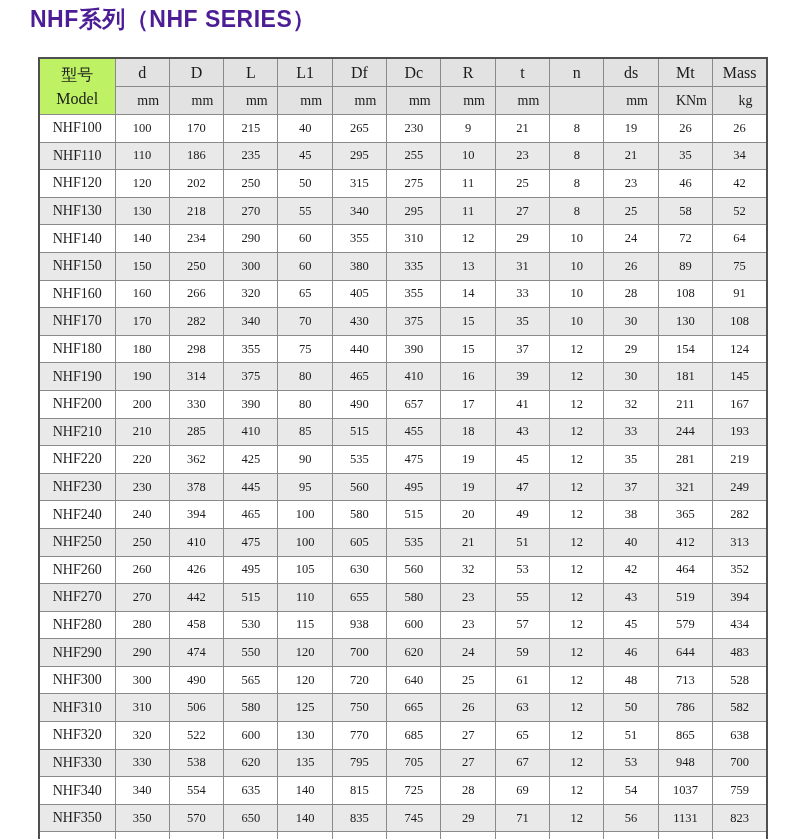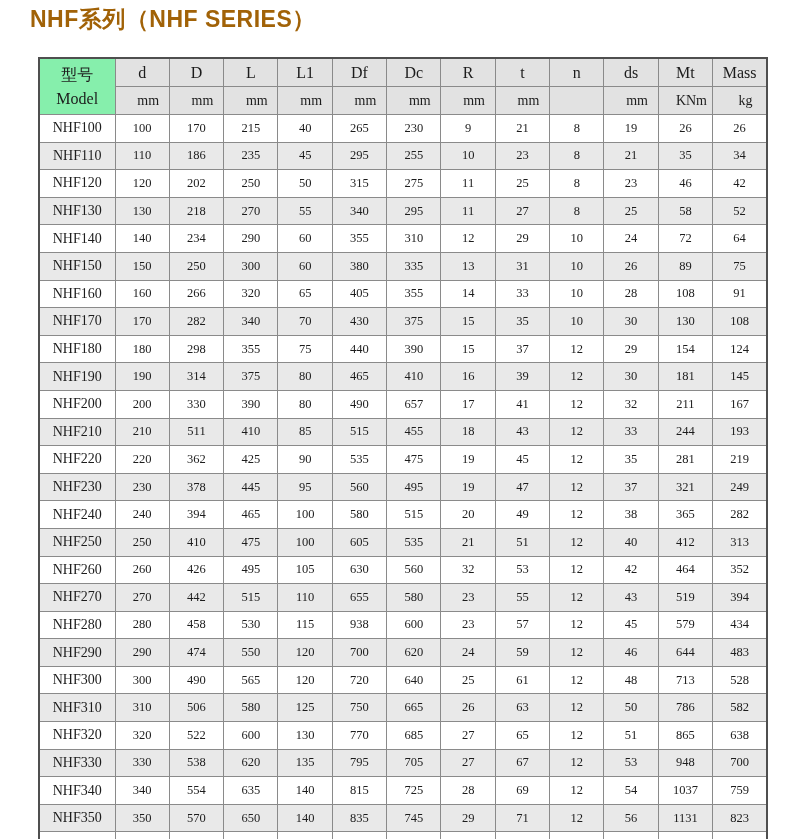--- a/index.html
+++ b/index.html
@@ -19,21 +19,21 @@
   }
   .page-title {
     margin: 0;
     position: absolute;
     left: 30px;
     top: 4px;
     font-family: "Liberation Sans", sans-serif;
     font-weight: bold;
     font-size: 23px;
     letter-spacing: 0.5px;
-    color: #a16207;
+    color: #4c1d95;
   }
   table.spec-table {
     position: absolute;
     left: 38px;
     top: 57px;
     width: 730px;
     border-collapse: collapse;
     table-layout: fixed;
     border: 2px solid #4f4f4f;
     font-family: "Liberation Serif", serif;
@@ -55,21 +55,21 @@
   thead tr.sym-row th {
     height: 27px;
     font-size: 16px;
   }
   thead tr.unit-row th {
     height: 27px;
     font-size: 14px;
     padding-left: 12px;
   }
   th.model-th {
-    background: #86efac;
+    background: #bef264;
     font-size: 14px;
     line-height: 1.45;
   }
   tbody td {
     height: 26.6px;
     font-size: 12.5px;
     background: #ffffff;
   }
   tbody td.model-cell {
     font-size: 14px;
@@ -284,21 +284,21 @@
           <td class="value-cell">17</td>
           <td class="value-cell">41</td>
           <td class="value-cell">12</td>
           <td class="value-cell">32</td>
           <td class="value-cell">211</td>
           <td class="value-cell">167</td>
         </tr>
         <tr>
           <td class="model-cell">NHF210</td>
           <td class="value-cell">210</td>
-          <td class="value-cell">511</td>
+          <td class="value-cell">285</td>
           <td class="value-cell">410</td>
           <td class="value-cell">85</td>
           <td class="value-cell">515</td>
           <td class="value-cell">455</td>
           <td class="value-cell">18</td>
           <td class="value-cell">43</td>
           <td class="value-cell">12</td>
           <td class="value-cell">33</td>
           <td class="value-cell">244</td>
           <td class="value-cell">193</td>

